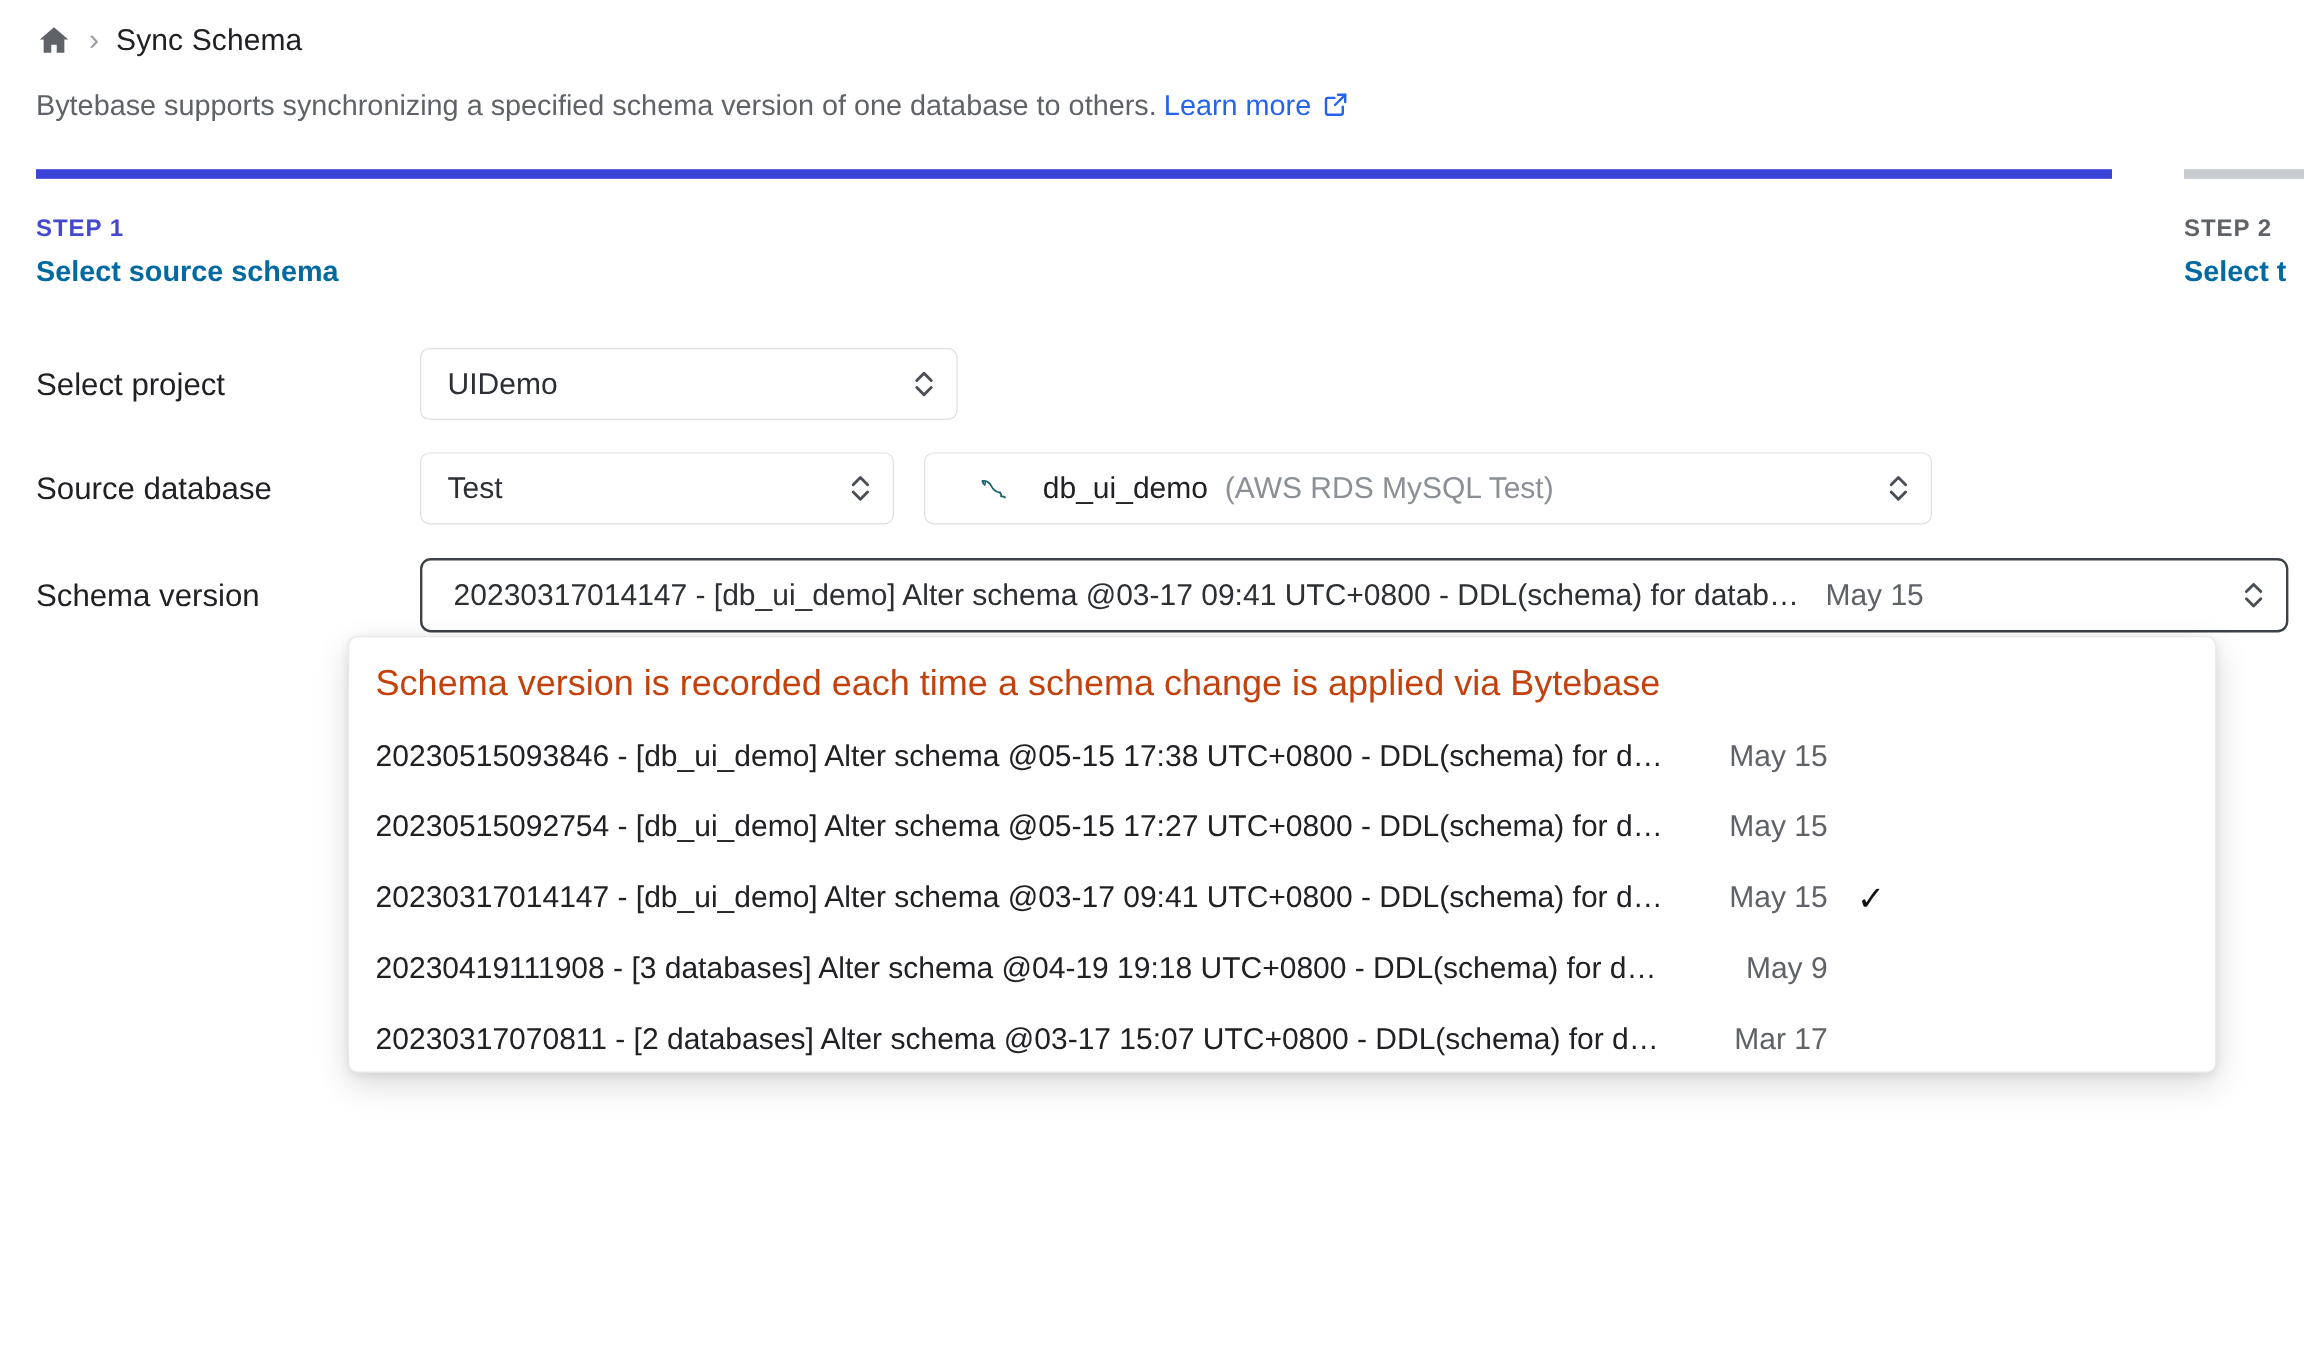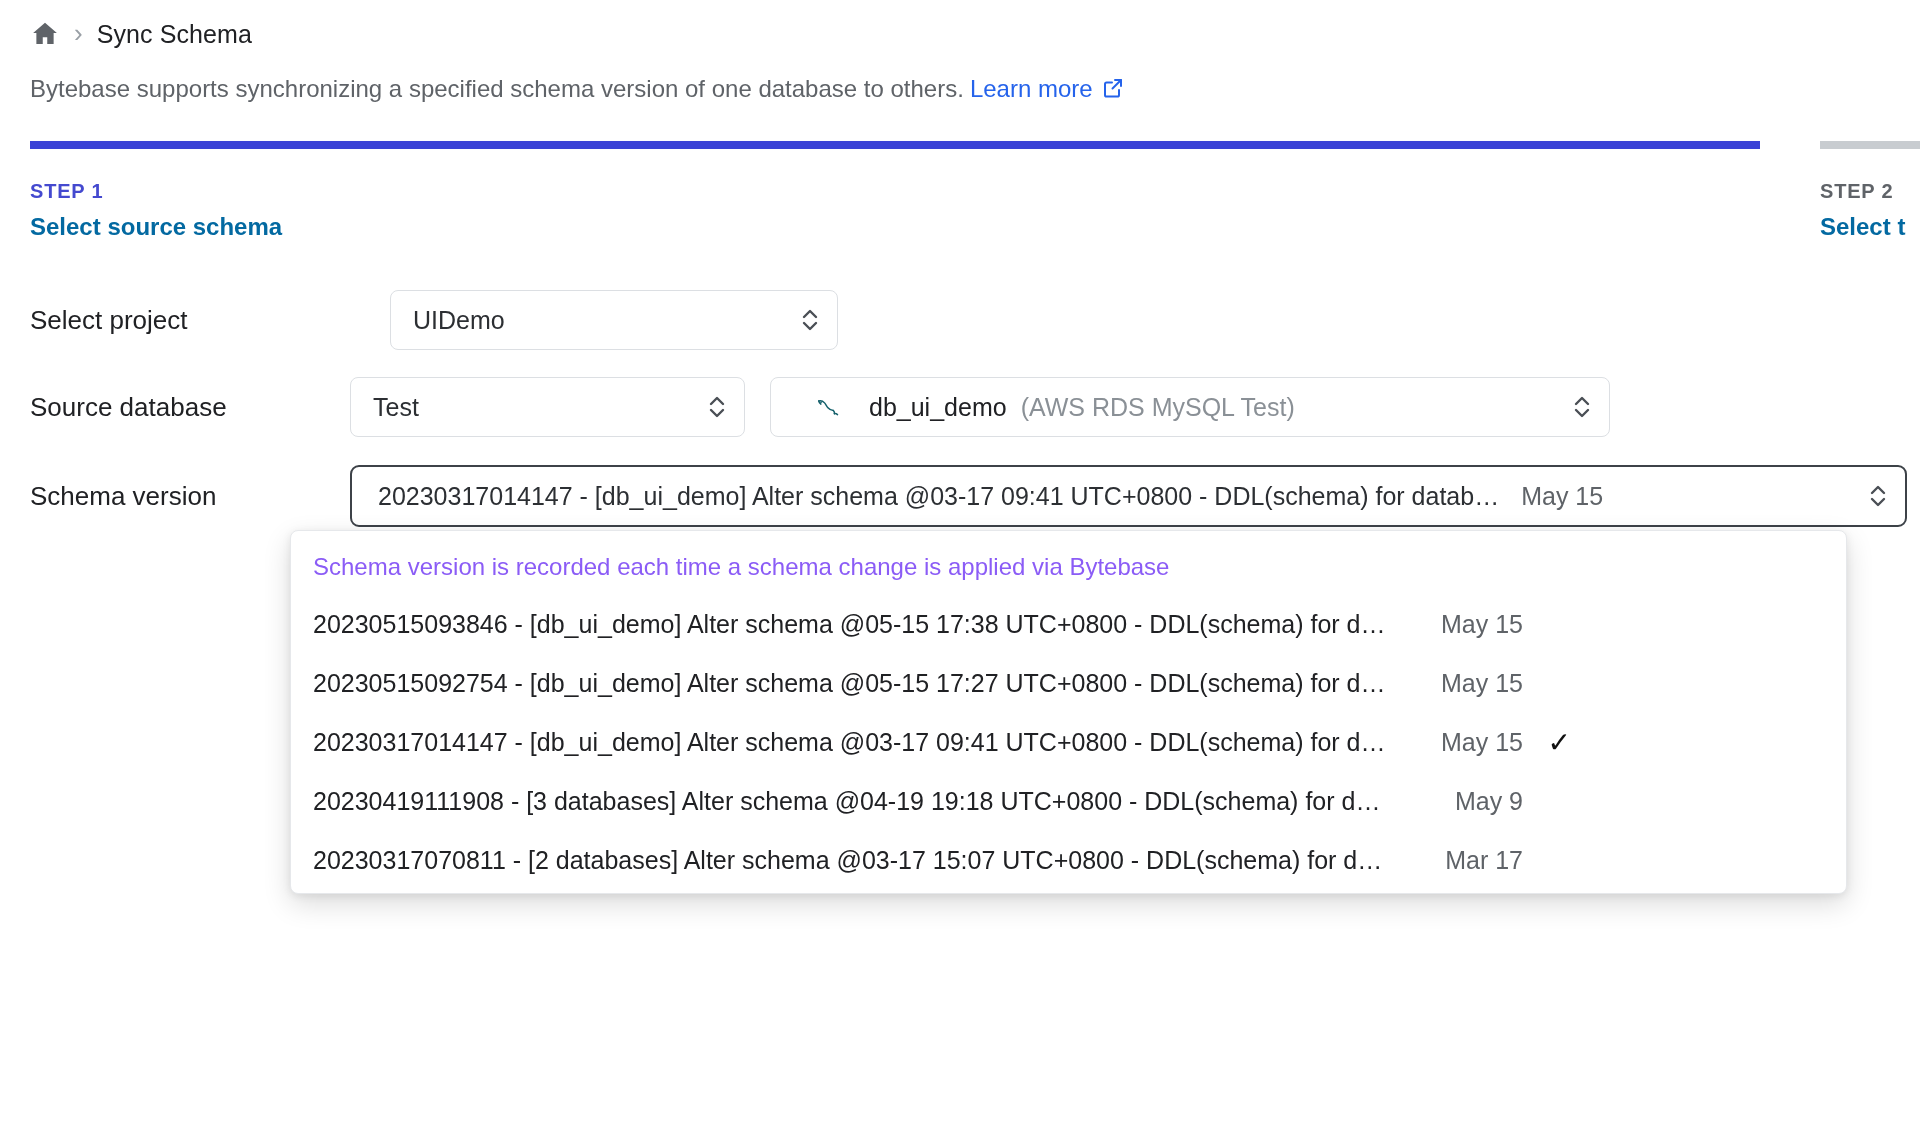--- a/index.html
+++ b/index.html
@@ -63,21 +63,21 @@
     background: #fff; border: 1px solid #dcdfe3; border-radius: 8px;
     height: 60px; padding: 0 48px 0 22px;
     font-size: 25px; color: #2c2f33;
   }
   .select .chev {
     position: absolute; right: 16px; top: 50%; transform: translateY(-50%);
     display: flex; flex-direction: column; align-items: center; gap: 4px;
   }
   .select .chev svg { display: block; }
 
-  .row-project { left: 30px; top: 290px; gap: 40px; }
+  .row-project { left: 30px; top: 290px; }
   .sel-project { width: 448px; }
 
   .row-srcdb { left: 30px; top: 377px; }
   .sel-env { width: 395px; }
   .sel-db {
     margin-left: 25px; width: 840px;
     padding-left: 44px;
   }
   .db-icon { display: inline-flex; margin-right: 24px; }
   .db-name { color: #202124; }
@@ -100,21 +100,21 @@
   .dropdown {
     position: absolute; left: 290px; top: 530px;
     width: 1557px; height: 364px;
     background: #ffffff;
     border: 1px solid #e6e8eb;
     border-radius: 8px;
     box-shadow: 0 10px 28px rgba(0,0,0,.14), 0 2px 8px rgba(0,0,0,.08);
     padding: 0;
   }
   .dd-hint {
-    font-size: 24px; color: #8b5cf6;
+    font-size: 30px; color: #c2410c;
     padding: 22px 0 14px 22px;
     white-space: nowrap;
   }
   .dd-item {
     display: flex; align-items: center;
     height: 59px; padding: 0 22px;
     font-size: 25px; color: #202124;
     cursor: pointer;
   }
   .dd-item .dd-main {

